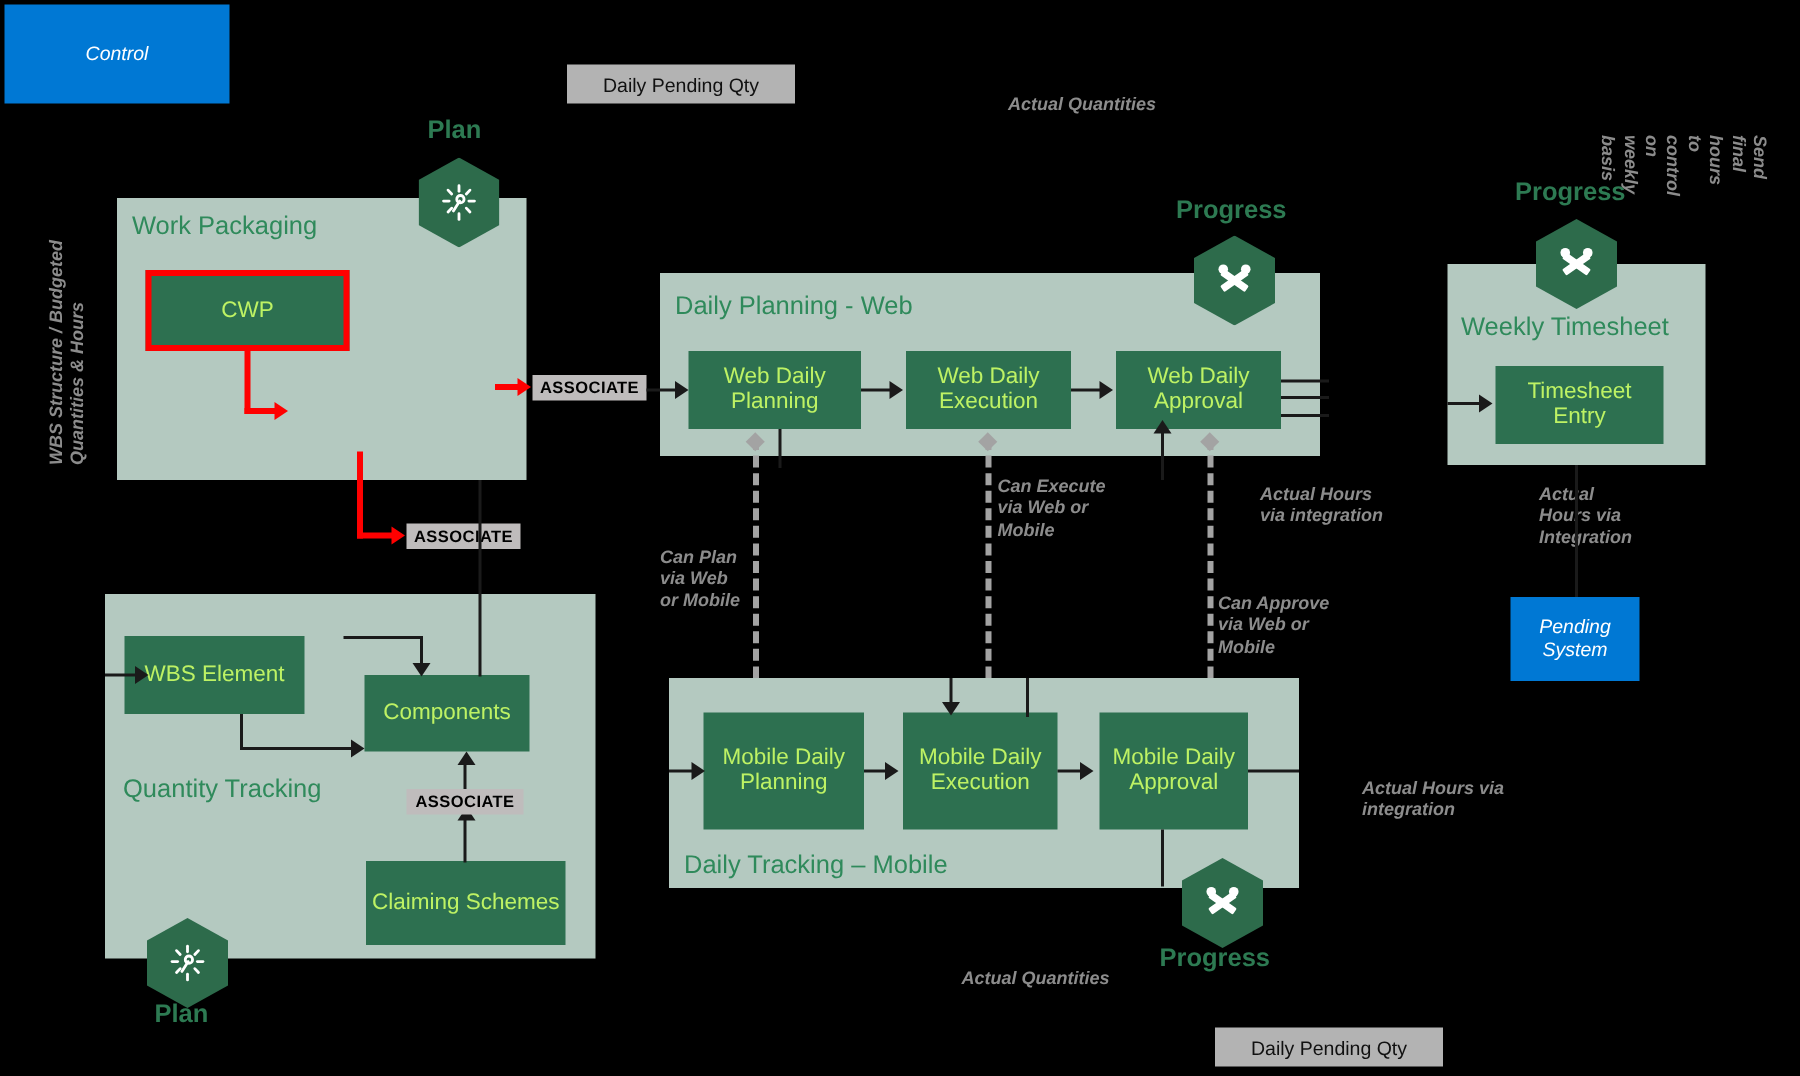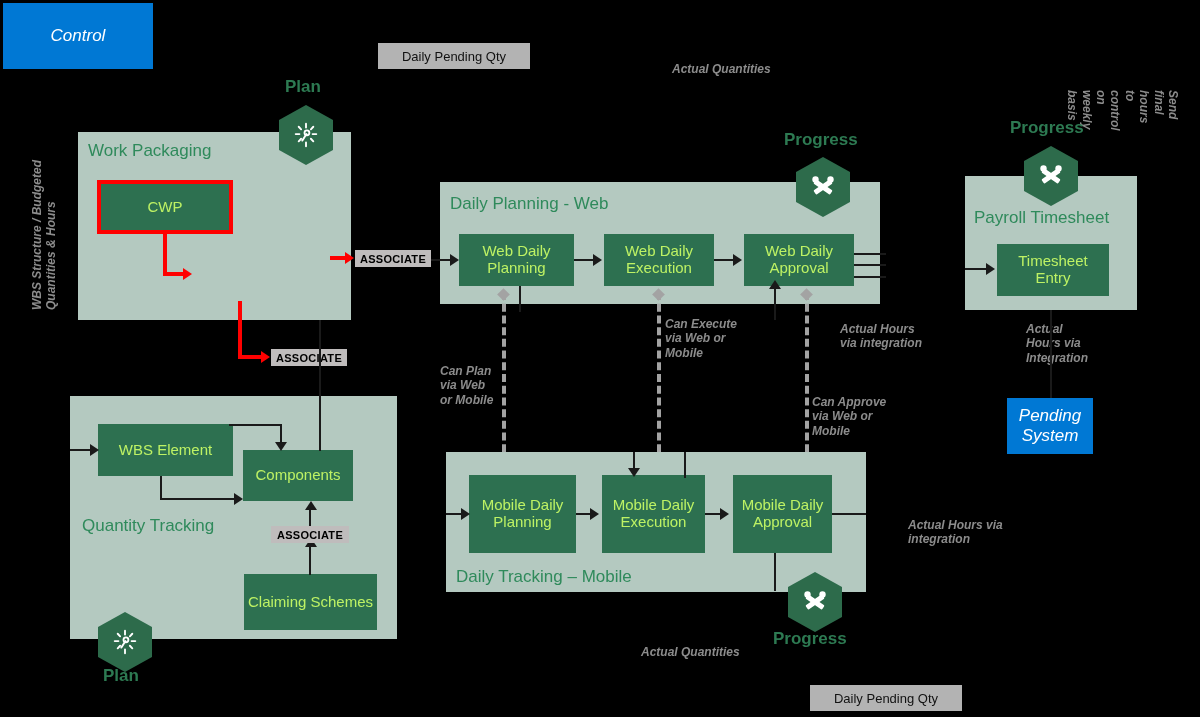--- a/index.html
+++ b/index.html
@@ -42,21 +42,21 @@
   
   .bluebox{
     position:absolute;
     background:#0078d4;
     color:#ffffff;
     display:flex;
     align-items:center;
     justify-content:center;
     text-align:center;
     font-style:italic;
-    font-size:17px;
+    font-size:13px;
     line-height:1.15;
   }
 
   
   .tag{
     position:absolute;
     background:#b3b3b3;
     color:#111;
     font-size:13px;
     display:flex;
@@ -198,21 +198,21 @@
         <line x1="16.5" y1="15" x2="12" y2="22"></line>
       </g>
       <circle cx="17" cy="13.6" r="2.6" fill="none" stroke="#ffffff" stroke-width="2"></circle>
     </svg>
   </div>
   <div class="hexlabel" style="left:285px;top:77px;">Plan</div>
 
   <div class="group" style="left:70px;top:396px;width:327px;height:243px;"></div>
   <div class="group-title" style="left:82px;top:516px;">Quantity Tracking</div>
 
-  <div class="gbox" style="left:98px;top:424px;width:135px;height:52px;">WBS Element</div>
+  <div class="gbox" style="left:83px;top:424px;width:120px;height:52px;">WBS Element</div>
   <div class="gbox" style="left:243px;top:450px;width:110px;height:51px;">Components</div>
   <div class="gbox" style="left:244px;top:574px;width:133px;height:56px;">Claiming Schemes</div>
 
   <div class="hline" style="left:70px;top:449px;width:22px;"></div>
   <div class="arrow-r" style="left:90px;top:444px;"></div>
 
   <div class="hline" style="left:229px;top:424px;width:53px;"></div>
   <div class="vline" style="left:280px;top:424px;height:22px;"></div>
   <div class="arrow-d" style="left:275px;top:442px;"></div>
 
@@ -342,21 +342,21 @@
       </g>
     </svg>
   </div>
   <div class="hexlabel" style="left:773px;top:629px;">Progress</div>
 
   <div class="note" style="left:641px;top:645px;">Actual Quantities</div>
   <div class="note" style="left:908px;top:518px;">Actual Hours via
 integration</div>
 
   <div class="group" style="left:965px;top:176px;width:172px;height:134px;"></div>
-  <div class="group-title" style="left:974px;top:208px;">Payroll Timesheet</div>
+  <div class="group-title" style="left:974px;top:208px;">Weekly Timesheet</div>
 
   <div class="gbox" style="left:997px;top:244px;width:112px;height:52px;">Timesheet Entry</div>
 
   <div class="hline" style="left:965px;top:268px;width:24px;"></div>
   <div class="arrow-r" style="left:986px;top:263px;"></div>
 
   <div class="hex" style="left:1024px;top:146px;">
     <svg width="32" height="32" viewBox="0 0 32 32">
       <g fill="#ffffff">
         <rect x="6" y="13.5" width="20" height="5" rx="1" transform="rotate(-35 16 16)"></rect>

